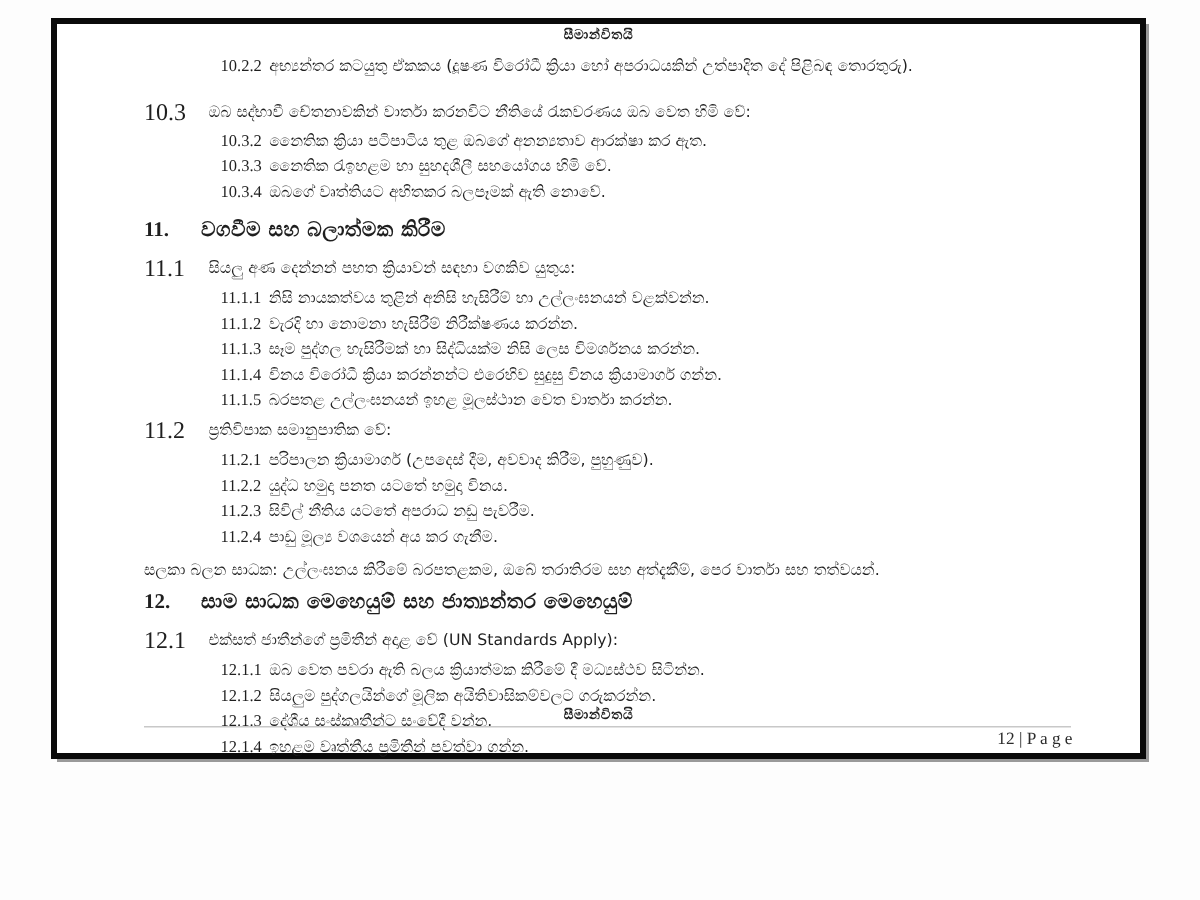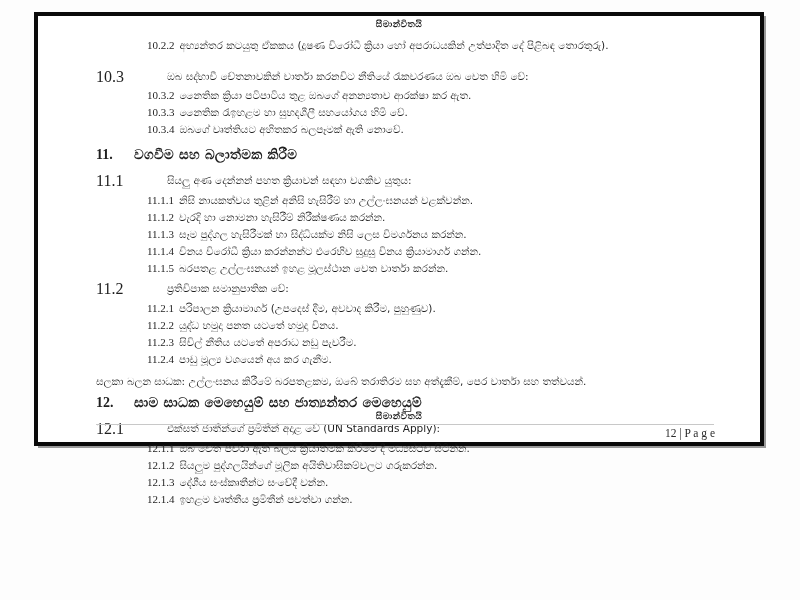--- a/index.html
+++ b/index.html
@@ -1,37 +1,37 @@
 <!DOCTYPE html>
 <html><head>
 <meta charset="utf-8">
 <style>
   * { margin:0; padding:0; box-sizing:border-box; }
   html,body { width:800px; height:600px; background:#fdfdfd; overflow:hidden;
               font-family:"DejaVu Sans", sans-serif; color:#1f1f1f; }
   .canvas { position:relative; width:800px; height:600px; background:#fdfdfd; }
 
-  .page { position:absolute; left:34px; top:12px; width:730px; height:434px;
+  .page { position:absolute; left:34px; top:12px; width:730px; height:494px;
           background:#ffffff; border:4px solid #0a0a0a;
           box-shadow:3px 3px 0 -1px #9a9a9a; }
 
   .doc-header { text-align:center; font-size:9px; font-weight:bold; margin-top:3px;
                 letter-spacing:0.5px; }
 
   .content { padding:5px 36px 0 58px; font-size:10.5px; }
 
   .num, .num1, .hnum, .pagenum { font-family:"Liberation Serif", serif; }
 
   .item2 { margin-left:51px; line-height:15px; margin-bottom:2px; }
   .item2 .num { margin-right:5px; font-size:11px; }
   .item2.wrap { max-width:584px; line-height:20px; margin-bottom:14px; }
 
   .item1 { display:flex; line-height:15px; margin-bottom:4px; }
   .item1 .num1 { width:43px; flex:none; font-size:16px; }
-  .item1 .txt { flex:1;margin-left:28px; }
+  .item1 .txt { flex:1; }
 
   .heading { display:flex; align-items:baseline; font-weight:bold; margin-bottom:10px; }
   .heading .hnum { width:38px; flex:none; font-size:14px; }
   .heading .htxt { font-size:13.5px; letter-spacing:0.3px; }
 
   .para { max-width:648px; line-height:14px; }
 
   .mt5 { margin-top:5px; }
   .mt6 { margin-top:6px; }
   .mt7 { margin-top:7px; }

